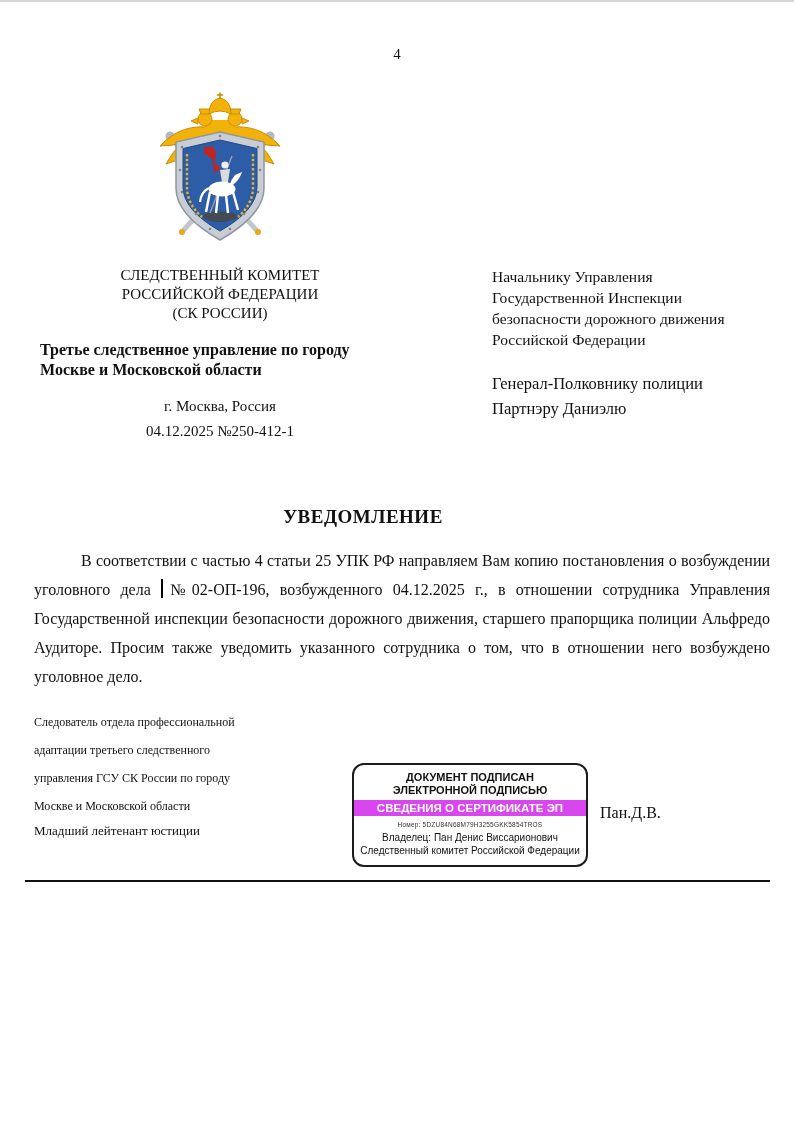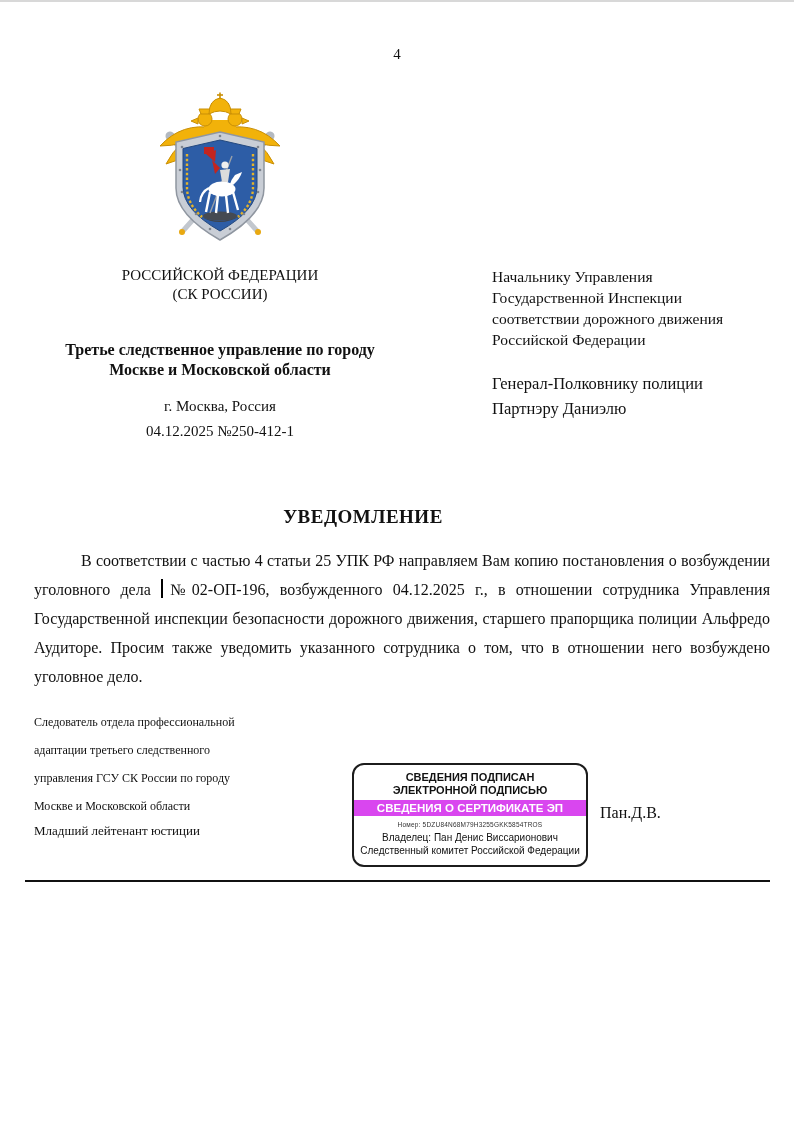--- a/index.html
+++ b/index.html
@@ -22,21 +22,21 @@
   .emblem {
     position: absolute; left: 152px; top: 92px;
     width: 136px; height: 158px;
   }
   .org-block {
     position: absolute; left: 50px; top: 266px; width: 340px;
     text-align: center; font-size: 15px; line-height: 19px;
   }
   .dept-block {
     position: absolute; left: 40px; top: 340px; width: 360px;
-    text-align: center; font-size: 16px; font-weight: bold; line-height: 20px;
+    font-size: 16px; font-weight: bold; line-height: 20px;
   }
   .city-line {
     position: absolute; left: 50px; top: 398px; width: 340px;
     text-align: center; font-size: 15px;
   }
   .ref-line {
     position: absolute; left: 50px; top: 423px; width: 340px;
     text-align: center; font-size: 15px;
   }
   .addressee {
@@ -167,36 +167,37 @@
     <path d="M81,93 Q88,87 90,80 L83,83 Q79,88 78,92 Z" fill="#ffffff"></path>
     <path d="M58,100 L54,120 M66,103 L64,121 M74,103 L76,121 M81,100 L86,118" stroke="#ffffff" stroke-width="2.4" fill="none"></path>
     <path d="M57,96 Q49,100 48,110" stroke="#ffffff" stroke-width="2.2" fill="none"></path>
     <circle cx="73" cy="73" r="3.6" fill="#efefef"></circle>
     <path d="M68,78 L78,77 L76,90 L70,90 Z" fill="#dcdcdc"></path>
     <path d="M68,76 L60,68 L63,82 Z" fill="#c2251f"></path>
   </g>
 </svg>
 
 <div class="org-block">
+  <div>СЛЕДСТВЕННЫЙ КОМИТЕТ</div>
   <div>РОССИЙСКОЙ ФЕДЕРАЦИИ</div>
   <div>(СК РОССИИ)</div>
 </div>
 
 <div class="dept-block">
   <div>Третье следственное управление по городу</div>
   <div>Москве и Московской области</div>
 </div>
 
 <div class="city-line">г. Москва, Россия</div>
 <div class="ref-line">04.12.2025 №250-412-1</div>
 
 <div class="addressee">
   <div>Начальнику Управления</div>
   <div>Государственной Инспекции</div>
-  <div>соответствии дорожного движения</div>
+  <div>безопасности дорожного движения</div>
   <div>Российской Федерации</div>
 </div>
 
 <div class="addressee-rank">
   <div>Генерал-Полковнику полиции</div>
   <div>Партнэру Даниэлю</div>
 </div>
 
 <div class="doc-title">УВЕДОМЛЕНИЕ</div>
 
@@ -206,21 +207,21 @@
   <div>Следователь отдела профессиональной</div>
   <div>адаптации третьего следственного</div>
   <div>управления ГСУ СК России по городу</div>
   <div>Москве и Московской области</div>
 </div>
 
 <div class="sig-rank">Младший лейтенант юстиции</div>
 
 <div class="stamp">
   <div class="stamp-title">
-    <div>СВЕДЕНИЯ ПОДПИСАН</div>
+    <div>ДОКУМЕНТ ПОДПИСАН</div>
     <div>ЭЛЕКТРОННОЙ ПОДПИСЬЮ</div>
   </div>
   <div class="stamp-bar">СВЕДЕНИЯ О СЕРТИФИКАТЕ ЭП</div>
   <div class="stamp-number">Номер: 5DZU84N68M79H3255GKK5854TROS</div>
   <div class="stamp-lines">
     <div>Владелец: Пан Денис Виссарионович</div>
     <div>Следственный комитет Российской Федерации</div>
 
   </div>
 </div>

